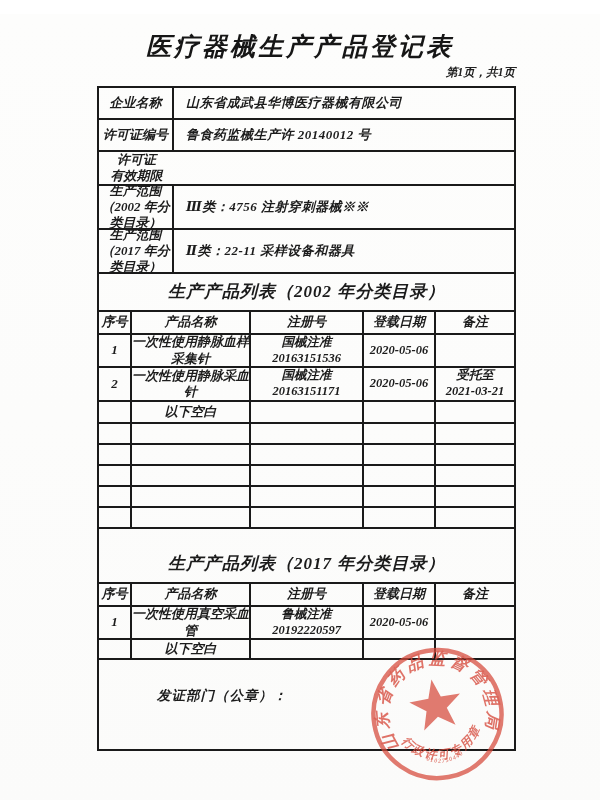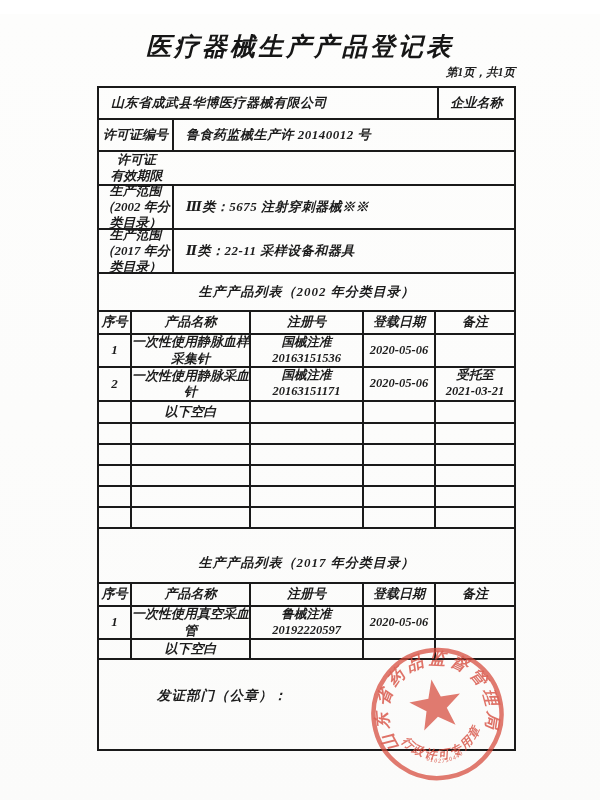--- a/index.html
+++ b/index.html
@@ -41,21 +41,21 @@
     line-height: 1.25; overflow: hidden;
     white-space: pre-line;
   }
   .cell:last-child { border-right: none; }
   .info-label { width: 75px; }
   .info-value {
     flex: 1; justify-content: flex-start; text-align: left;
     padding-left: 12px; letter-spacing: 0.5px;
   }
   .section-title-cell {
-    flex: 1; border-right: none; font-size: 13px; letter-spacing: 1px;
+    flex: 1; border-right: none; font-size: 17px; letter-spacing: 1px;
   }
   .col-seq  { width: 33px; }
   .col-name { width: 119px; }
   .col-reg  { width: 113px; font-size: 12.5px; }
   .col-date { width: 72px; font-size: 12.5px; }
   .col-note { flex: 1; font-size: 12.5px; }
   .hdr { font-size: 13px; }
   
   .h-company  { height: 32px; }
   .h-license  { height: 32px; }
@@ -92,36 +92,36 @@
 <body>
 
 <div class="page">
 
   <h1 class="doc-title">医疗器械生产产品登记表</h1>
   <div class="page-info">第1页，共1页</div>
 
   <div class="main-table">
 
     <div class="row h-company">
+      <div class="cell info-label">企业名称</div>
       <div class="cell info-value">山东省成武县华博医疗器械有限公司</div>
-      <div class="cell info-label">企业名称</div>
     </div>
     <div class="row h-license">
       <div class="cell info-label">许可证编号</div>
       <div class="cell info-value">鲁食药监械生产许 20140012 号</div>
     </div>
     <div class="row h-validity">
       <div class="cell info-label">许可证
 有效期限</div>
     </div>
     <div class="row h-scope">
       <div class="cell info-label">生产范围
 （2002 年分
 类目录）</div>
-      <div class="cell info-value">Ⅲ类：5675 注射穿刺器械※※</div>
+      <div class="cell info-value">Ⅲ类：4756 注射穿刺器械※※</div>
     </div>
     <div class="row h-scope">
       <div class="cell info-label">生产范围
 （2017 年分
 类目录）</div>
       <div class="cell info-value">Ⅱ类：22-11 采样设备和器具</div>
     </div>
 
     <div class="row h-sect1">
       <div class="cell section-title-cell">生产产品列表（2002 年分类目录）</div>

